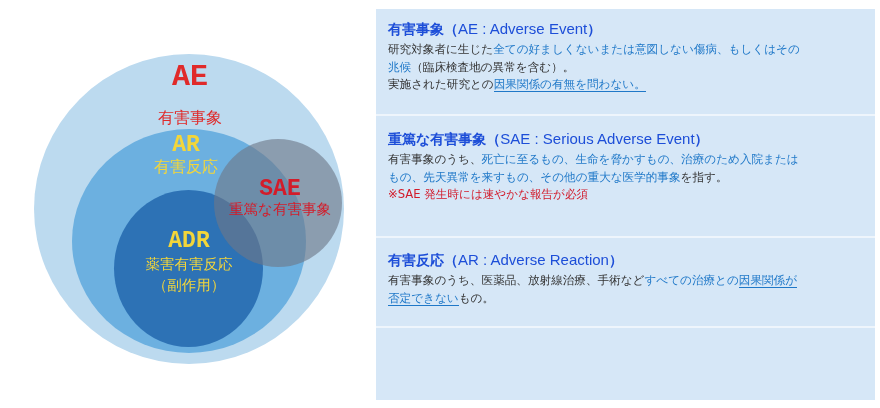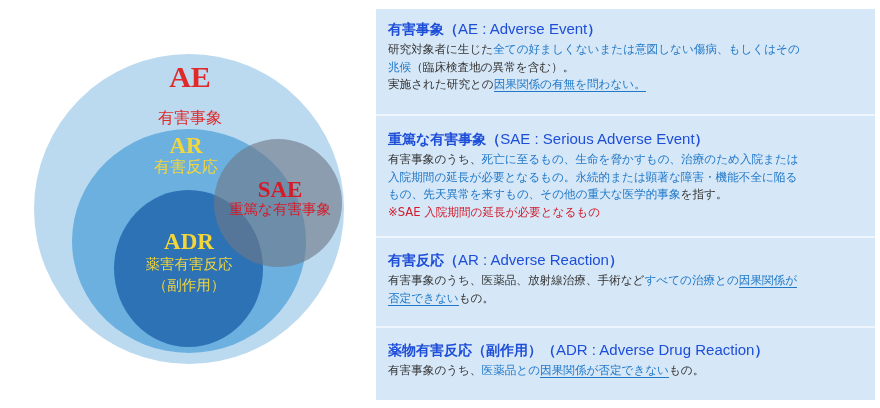--- a/index.html
+++ b/index.html
@@ -7,21 +7,21 @@
     width: 880px; height: 408px; background: #ffffff; position: relative; overflow: hidden;
     font-family: "DejaVu Sans", "Liberation Sans", sans-serif;
   }
   .venn { position: absolute; left: 0; top: 0; width: 370px; height: 408px; }
   .circle { position: absolute; border-radius: 50%; }
   .c-ae { left: 34px; top: 54px; width: 310px; height: 310px; background: #bcdaef; }
   .c-ar { left: 72px; top: 129px; width: 234px; height: 224px; background: #6cb0e0; }
   .c-adr { left: 114px; top: 190px; width: 149px; height: 157px; background: #2d72b5; }
   .c-sae { left: 214px; top: 139px; width: 128px; height: 128px; background: rgba(110,120,135,0.62); }
   .lbl { position: absolute; text-align: center; font-weight: bold; line-height: 1; white-space: nowrap; }
-  .lbl .abbr { display: block; font-family: Liberation Serif, serif; font-weight: bold; }
+  .lbl .abbr { display: block; font-family: Liberation Mono, monospace; font-weight: bold; }
   .lbl .jp { display: block; font-weight: normal; }
   .l-ae { left: 130px; top: 62px; width: 120px; color: #e02a2a; }
   .l-ae .abbr { font-size: 30px; }
   .l-ae .jp { font-size: 16px; margin-top: 18px; }
   .l-ar { left: 130px; top: 134px; width: 112px; color: #f3d63a; }
   .l-ar .abbr { font-size: 23px; }
   .l-ar .jp { font-size: 16px; margin-top: 2px; }
   .l-sae { left: 212px; top: 178px; width: 136px; color: #d31c2a; }
   .l-sae .abbr { font-size: 23px; }
   .l-sae .jp { font-size: 14.5px; margin-top: 1px; }
@@ -80,38 +80,31 @@
       <div><span>実施された研究との</span><span class="ul">因果関係の有無を問わない。</span></div>
     </div>
   </div>
 
   <div class="divider" style="top:105px;"></div>
 
   <div class="section" style="top:121px;">
     <div class="sec-title"><span>重篤な有害事象（</span><span class="latin">SAE : Serious Adverse Event</span><span>）</span></div>
     <div class="sec-body">
       <div><span>有害事象のうち、</span><span class="hl">死亡に至るもの、生命を脅かすもの、治療のため入院または</span></div>
-      <div><span class="hl">入院期間の延長が必要となるもの。永続的または顕著な障害・機能不全に陥る</span></div>
       <div><span class="hl">もの、先天異常を来すもの、その他の重大な医学的事象</span><span>を指す。</span></div>
-      <div class="warn">※SAE 入院期間の延長が必要となるもの</div>
+      <div class="warn">※SAE 発生時には速やかな報告が必須</div>
     </div>
   </div>
 
   <div class="divider" style="top:227px;"></div>
 
   <div class="section" style="top:242px;">
     <div class="sec-title"><span>有害反応（</span><span class="latin">AR : Adverse Reaction</span><span>）</span></div>
     <div class="sec-body">
       <div><span>有害事象のうち、医薬品、放射線治療、手術など</span><span class="hl">すべての治療との</span><span class="ul">因果関係が</span></div>
       <div><span class="ul">否定できない</span><span>もの。</span></div>
     </div>
   </div>
 
   <div class="divider" style="top:317px;"></div>
 
-  <div class="section" style="top:332px;">
-    <div class="sec-title"><span>薬物有害反応（副作用）（</span><span class="latin">ADR : Adverse Drug Reaction</span><span>）</span></div>
-    <div class="sec-body">
-      <div><span>有害事象のうち、</span><span class="hl">医薬品との</span><span class="ul">因果関係が否定できない</span><span>もの。</span></div>
-    </div>
-  </div>
 
 </div>
 
 </body></html>

